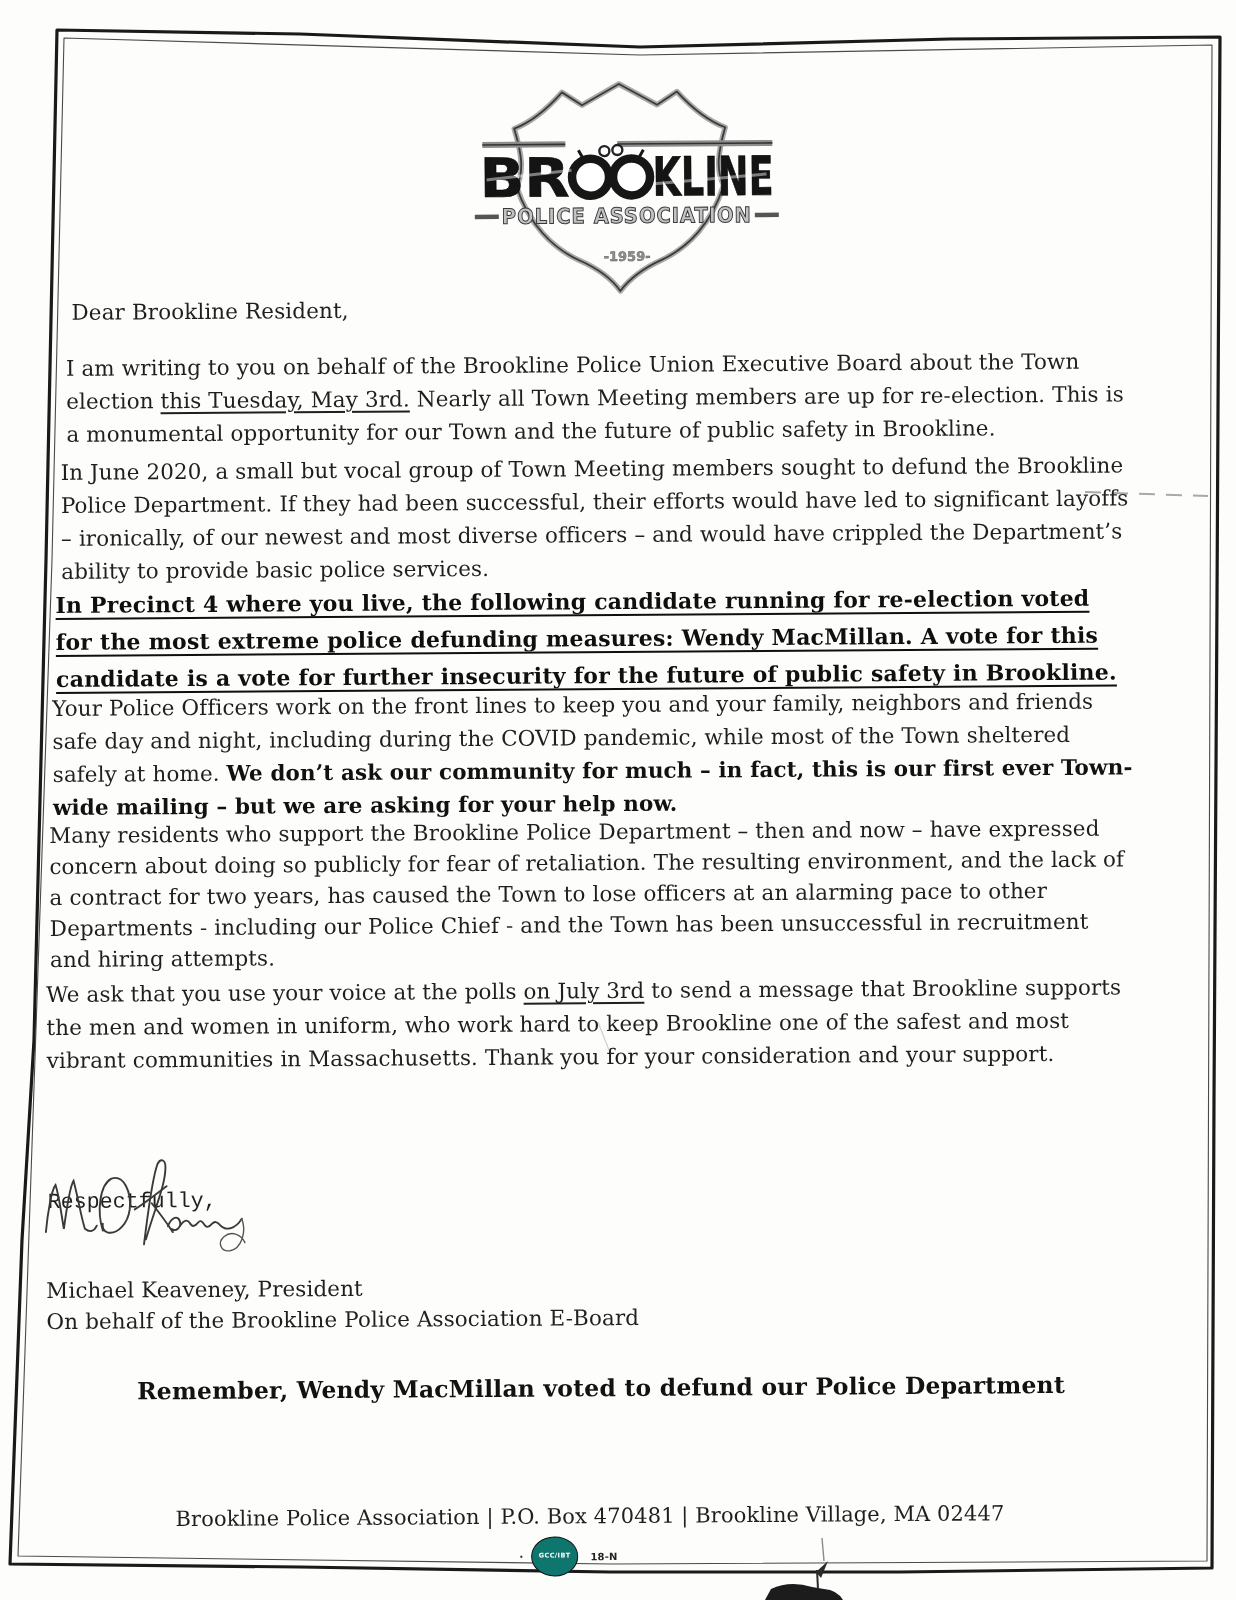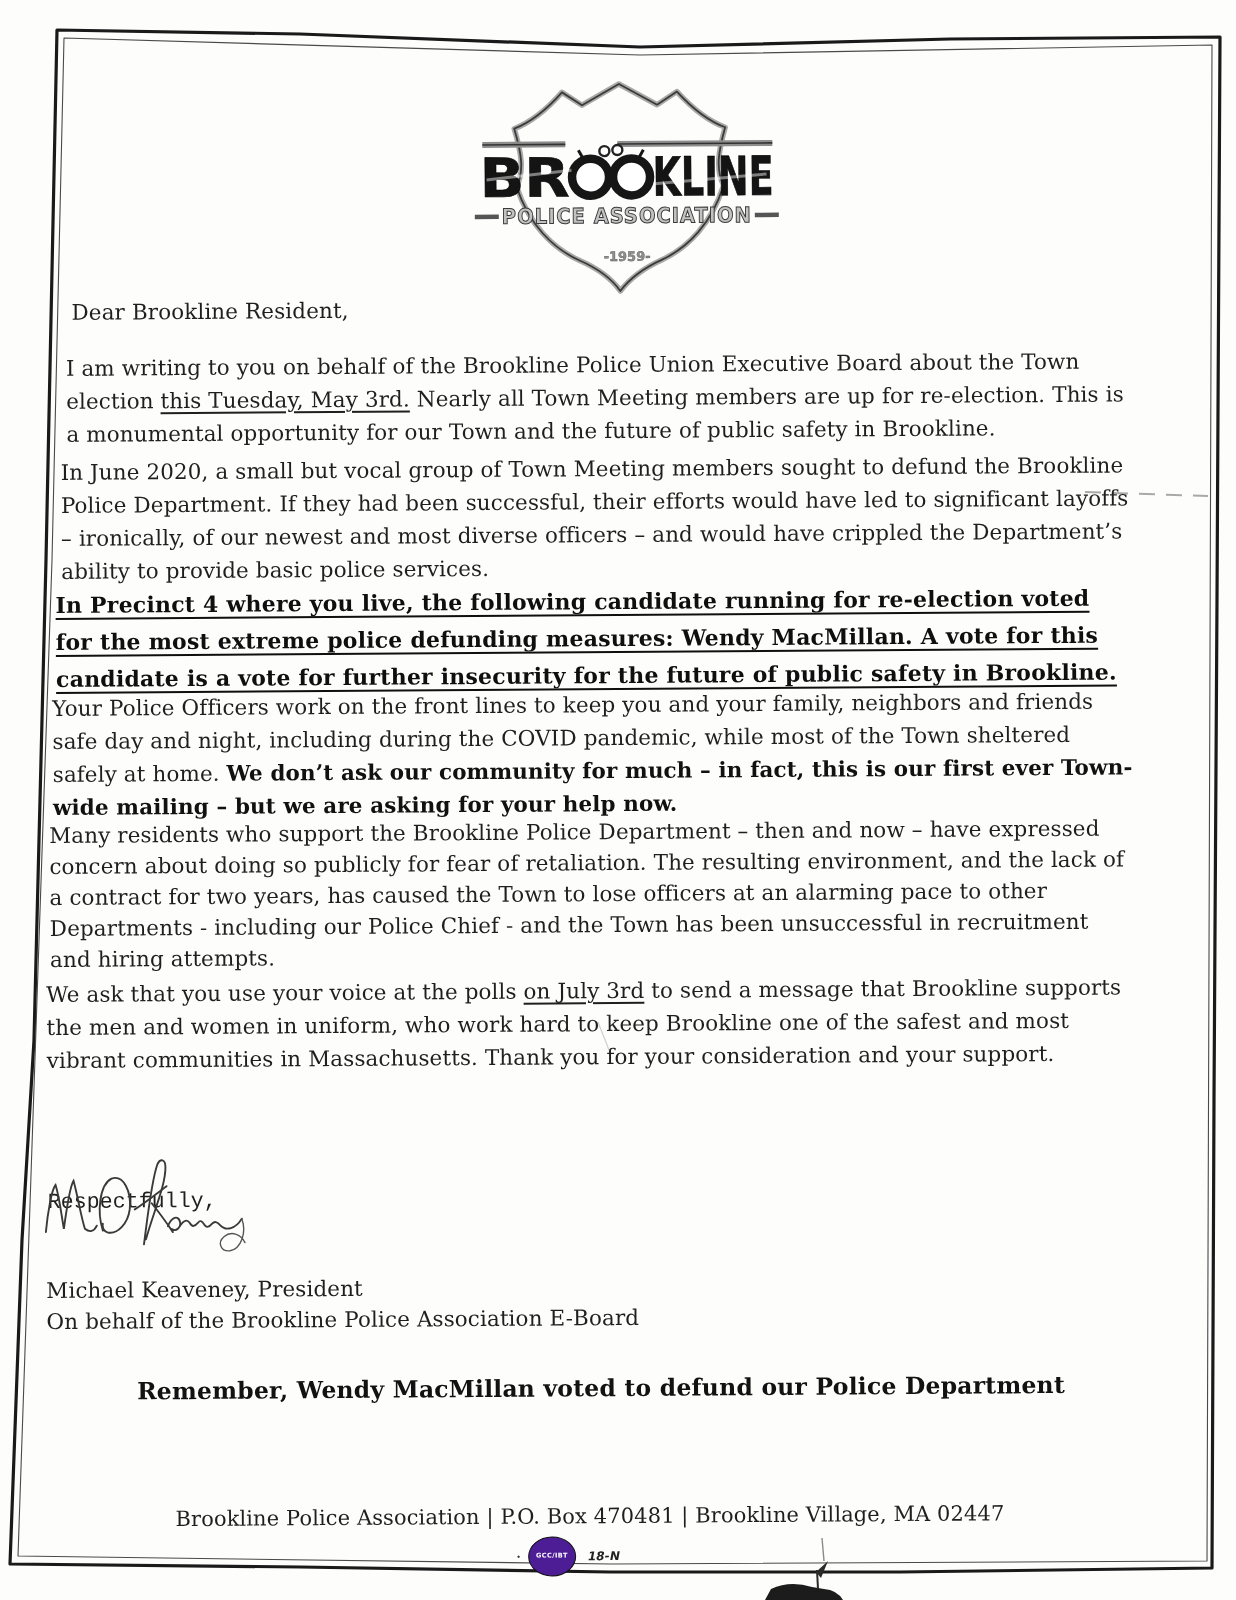--- a/index.html
+++ b/index.html
@@ -24,24 +24,24 @@
   .closing{top:1182px;left:44px;font-family:Liberation Mono, monospace;}
   .sig-box{position:absolute;left:36px;top:1148px;width:212px;height:118px;}
   .signer-name{top:1270px;left:42px;}
   .signer-org{top:1301px;left:42px;}
   .tagline{top:1372px;left:0;width:1236px;text-align:center;font-weight:bold;
            font-size:23.5px;letter-spacing:0.2px;color:#121212;transform:translateX(-22px);}
   .footer{top:1500px;left:0;width:1236px;text-align:center;font-size:21px;transform:translateX(-34px);}
   .union-bug{top:1536px;left:0;width:1236px;text-align:center;transform:translateX(-56px);
              font-family:"DejaVu Sans","Liberation Sans",sans-serif;}
   .bug-dot{font-size:8px;vertical-align:3px;color:#333;}
-  .bug-oval{display:inline-block;background:#4c1d95;color:#fff;border:1.5px solid #111;
+  .bug-oval{display:inline-block;background:#0f766e;color:#fff;border:1.5px solid #111;
             border-radius:50%;padding:2px 7px 3px 7px;font-size:6.5px;font-weight:bold;
             letter-spacing:0.4px;vertical-align:middle;}
-  .bug-code{font-size:12px;font-weight:bold;color:#222;margin-left:5px;vertical-align:middle;font-style:italic;}
+  .bug-code{font-size:10px;font-weight:bold;color:#222;margin-left:5px;vertical-align:middle;}
   .b{font-weight:bold;color:#111;}
   .u{text-decoration:underline;text-underline-offset:4px;text-decoration-thickness:1.6px;}
   .bu{font-weight:bold;color:#0f0f0f;text-decoration:underline;
       text-underline-offset:5px;text-decoration-thickness:2.2px;letter-spacing:0.2px;}
 </style>
 </head>
 <body>
 
 <div class="page">
 

